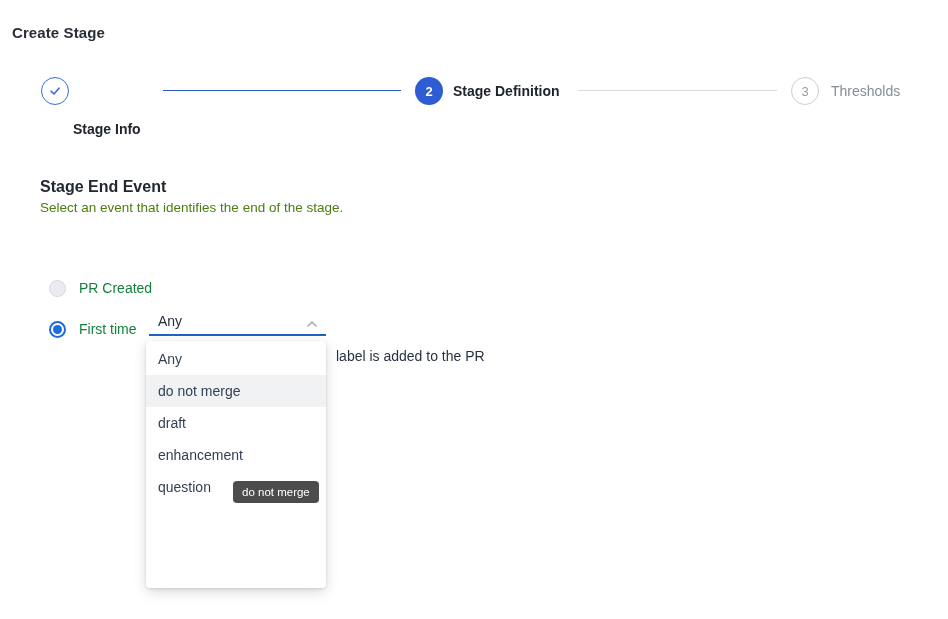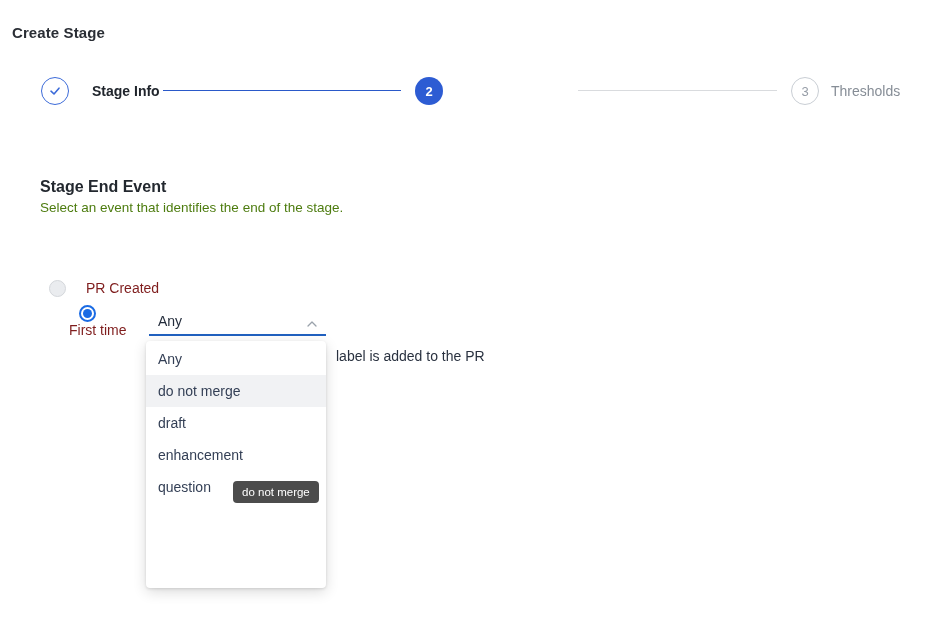--- a/index.html
+++ b/index.html
@@ -51,32 +51,32 @@
     font-size: 16px; font-weight: 700; color: #23282f;
   }
   .section-desc {
     position: absolute; left: 40px; top: 200px;
     font-size: 13.5px; color: #4d7c0f;
   }
 
   
   .radio-row { position: absolute; left: 49px; height: 18px; display: flex; align-items: center; cursor: pointer; }
   .radio-row.row-1 { top: 279px; }
-  .radio-row.row-2 { top: 305px; flex-direction: column; }
+  .radio-row.row-2 { top: 320px; }
   .radio-circle {
     width: 17px; height: 17px; border-radius: 50%;
     background: #eaecef; border: 1px solid #d4d7db;
     flex: 0 0 auto;
   }
   .radio-circle.on {
     background: #fff; border: 2px solid #1a6be4;
     display: flex; align-items: center; justify-content: center;
   }
   .radio-dot { width: 9px; height: 9px; border-radius: 50%; background: #1a6be4; }
-  .radio-label { margin-left: 20px; font-size: 14px; color: #7f1d1d; }
+  .radio-label { margin-left: 13px; font-size: 14px; color: #15803d; }
 
   
   .label-select {
     position: absolute; left: 149px; top: 308px;
     width: 177px; height: 28px;
     border-bottom: 2px solid #2161c0;
     display: flex; align-items: center;
     cursor: pointer; background: #fff;
   }
   .select-value { margin-left: 9px; font-size: 14px; color: #242d3c; }
@@ -129,26 +129,27 @@
 
   <div class="stepper">
 
     <div class="step-circle completed" style="left:41px;">
       <span>
         <svg class="check-svg" viewBox="0 0 14 14" fill="none">
           <path d="M3 7.2 L6 10 L11 4.2" stroke="#3c6bd9" stroke-width="1.6" stroke-linecap="round" stroke-linejoin="round"></path>
         </svg>
       </span>
     </div>
-    <div class="step-label" style="left:92px;">Stage Info</div>
+    <div class="step-label" style="left:73px;margin-top:38px;">Stage Info</div>
     <div class="connector done" style="left:163px; width:238px;"></div>
 
     <div class="step-circle active" style="left:415px;">
       <span>2</span>
     </div>
+    <div class="step-label" style="left:453px;">Stage Definition</div>
     <div class="connector todo" style="left:578px; width:199px;"></div>
 
     <div class="step-circle upcoming" style="left:791px;">
       <span>3</span>
     </div>
     <div class="step-label upcoming" style="left:831px;">Thresholds</div>
   </div>
 
   <div class="section-heading">Stage End Event</div>
   <div class="section-desc">Select an event that identifies the end of the stage.</div>

